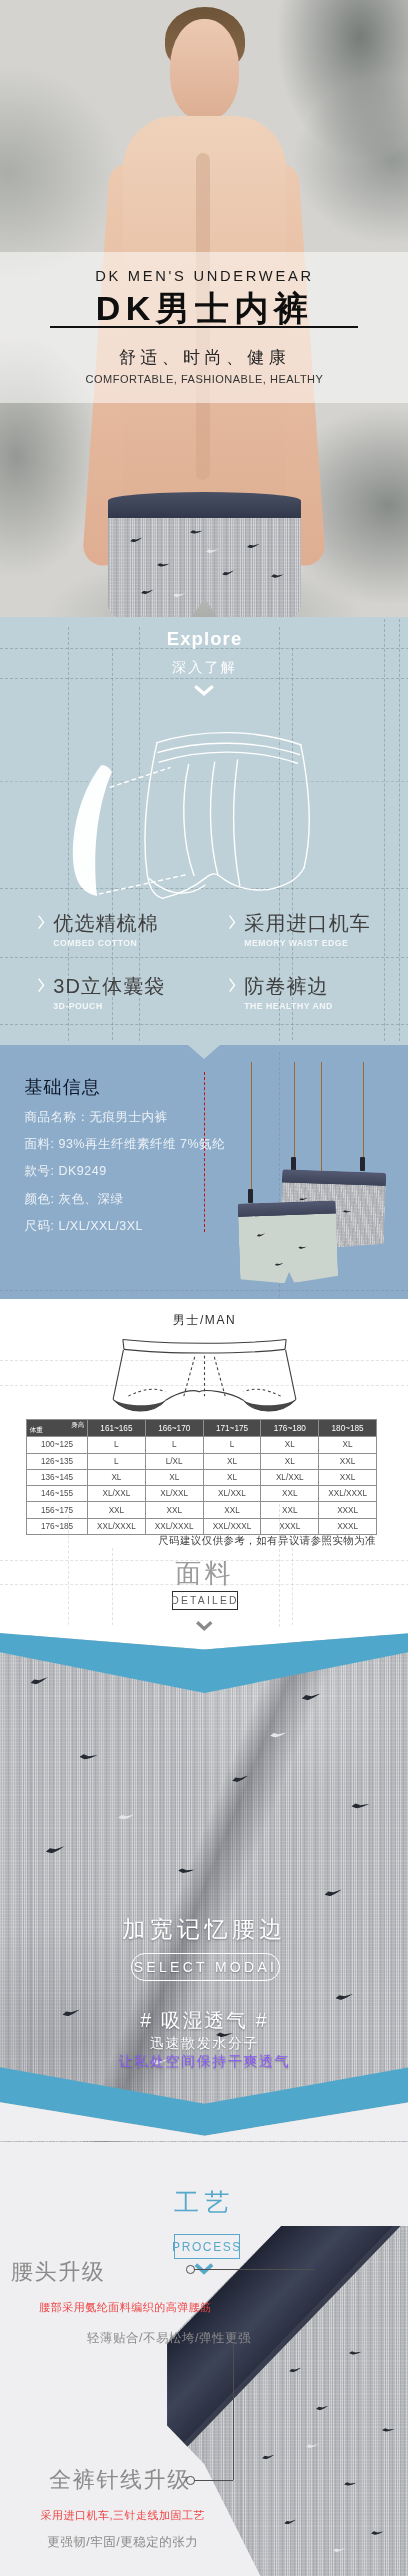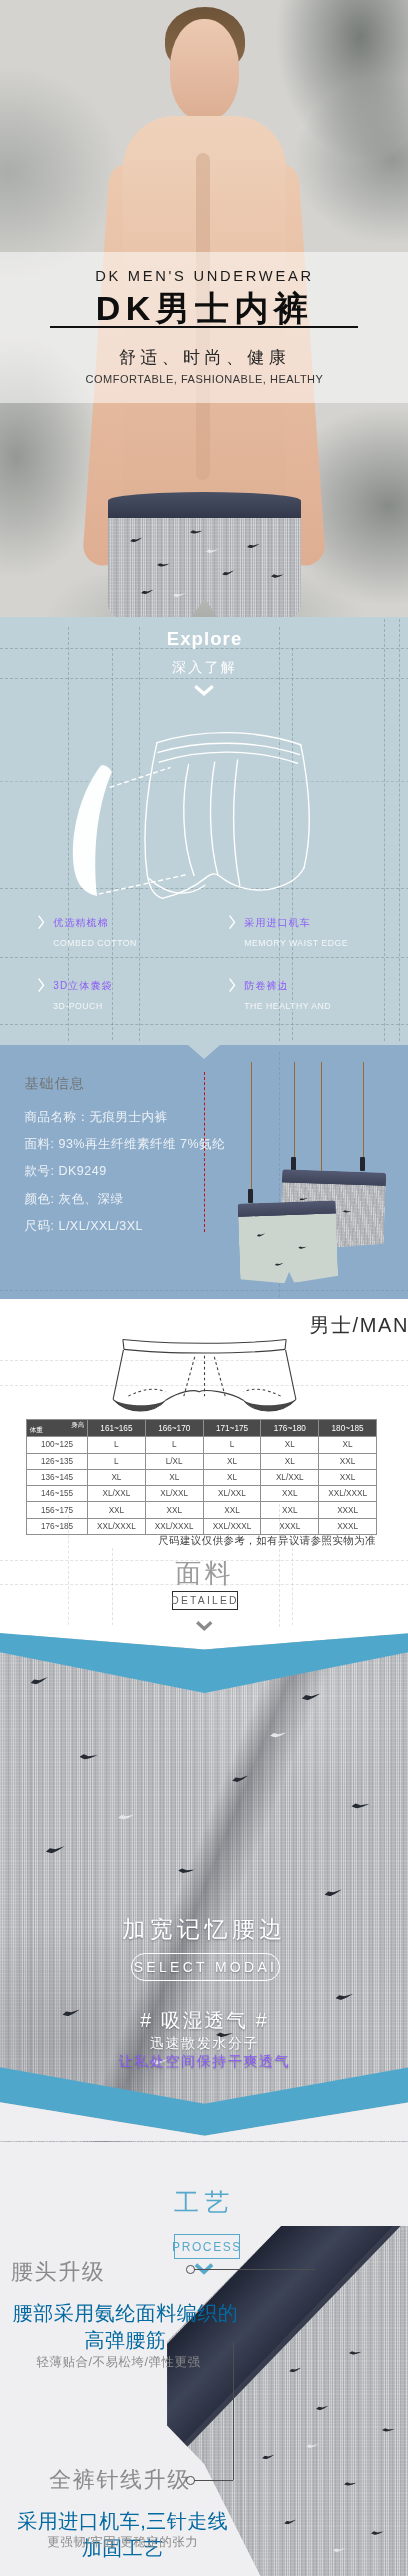--- a/index.html
+++ b/index.html
@@ -49,41 +49,41 @@
   .slogan-en{top:373px;font-size:11px;letter-spacing:0.5px;color:#343434;}
 
   
   .sec-explore{left:0;top:617px;width:409px;height:428px;background:#bfd1d8;}
   .dash-h{border-top:0.5px dashed rgba(84,106,117,.35);height:0;}
   .dash-v{border-left:0.5px dashed rgba(84,106,117,.35);width:0;}
   .explore-title{top:628px;font-size:18.5px;font-weight:bold;color:#fff;letter-spacing:1.1px;}
   .explore-sub{top:659px;font-size:14px;color:#fdfdfd;letter-spacing:2.2px;}
   .feat{position:absolute;display:flex;align-items:flex-start;}
   .feat .txt{margin-left:7.6px;}
-  .feat .cn{font-size:10px;color:#8b5cf6;letter-spacing:1.1px;line-height:18.5px;}
-  .feat .en{font-size:8.7px;color:#f4f7f8;font-weight:normal;letter-spacing:0.5px;margin-top:5.4px;}
+  .feat .cn{font-size:20px;color:#404040;letter-spacing:1.1px;line-height:18.5px;}
+  .feat .en{font-size:8.7px;color:#f4f7f8;font-weight:bold;letter-spacing:0.5px;margin-top:5.4px;}
 
   
   .sec-info{left:0;top:1045px;width:409px;height:254px;background:#8cacca;}
   .notch{left:188px;top:1045px;width:0;height:0;border-left:16px solid transparent;
     border-right:16px solid transparent;border-top:14.7px solid #bfd1d8;}
-  .info-title{left:24.5px;top:1075px;font-size:14px;color:#737373;letter-spacing:1.1px;font-family:Liberation Mono, monospace;}
+  .info-title{left:24.5px;top:1075px;font-size:18px;color:#0f172a;letter-spacing:1.1px;font-family:Liberation Mono, monospace;}
   .info-row{position:absolute;left:24.5px;font-size:12.5px;color:#eef2f6;letter-spacing:0.5px;}
   .red-dash{left:204px;top:1072px;height:160px;border-left:1.1px dashed #c41414;width:0;}
   .string{position:absolute;width:1.1px;background:#9a692b;}
   .clip{position:absolute;width:5.4px;height:14px;background:#23262e;border-radius:1.1px;}
   .hang{position:absolute;border-radius:3.3px;overflow:hidden;}
   .hang .wb{position:absolute;left:0;top:0;width:100%;height:14px;background:linear-gradient(#535a72,#3c4257);}
   .hang .bd{position:absolute;left:0;top:13px;width:100%;bottom:0;
     clip-path:polygon(0 0,100% 0,100% 92%,55% 100%,50% 84%,45% 100%,0 92%);}
   .hang.front .bd{background-color:#ccd5cd;}
 
   
   .sec-size{left:0;top:1300px;width:409px;height:354px;background:#ffffff;}
-  .man-label{top:1312px;font-size:20px;color:#2f2f2f;letter-spacing:1.6px;text-align:right;}
+  .man-label{top:1312px;font-size:12px;color:#2f2f2f;letter-spacing:1.6px;}
   table.size{position:absolute;left:26px;top:1419px;width:351px;border-collapse:collapse;
     table-layout:fixed;font-size:8.2px;color:#4c4c4c;}
   table.size th,table.size td{border:0.5px solid #8f8f8f;text-align:center;height:15.3px;padding:0;}
   table.size thead th{background:#4a4a4a;color:#fff;font-weight:normal;height:16.3px;}
   th.diag{position:relative;background:#4a4a4a;
     background-image:linear-gradient(to bottom right,transparent 48%,#cfcfcf 49%,#cfcfcf 51%,transparent 52%);}
   th.diag .tr{position:absolute;right:2.7px;top:1.1px;font-size:6.5px;}
   th.diag .bl{position:absolute;left:2.7px;bottom:1.1px;font-size:6.5px;}
   .size-note{left:0;top:1534px;width:376px;text-align:right;font-size:10.4px;color:#3f3f3f;letter-spacing:0.5px;}
   .fabric-title{top:1556px;font-size:26px;color:#9b9b9b;letter-spacing:3.3px;}
@@ -123,21 +123,21 @@
     display:flex;align-items:center;justify-content:center;font-size:12px;color:#57a9cc;letter-spacing:1.6px;}
   .photo-waist{left:153px;top:2226px;width:256px;height:350px;overflow:hidden;
     clip-path:polygon(50% 0,100% 0,100% 100%,42% 100%,20% 68%,5.5% 57%,5.5% 33%);}
   .navy-band{position:absolute;left:-82px;top:22px;width:414px;height:86px;
     transform:rotate(-46deg);background:linear-gradient(#202535,#3e4458 55%,#272c3e);
     box-shadow:inset 0 -5.4px 0 rgba(255,255,255,.08);}
   .blk-title{position:absolute;font-size:22px;color:#8b8b8b;letter-spacing:1.6px;}
   .callout-circle{position:absolute;width:6.5px;height:6.5px;border:1.1px solid #4f4f4f;border-radius:50%;background:transparent;}
   .callout-h{position:absolute;height:0;border-top:0.5px solid #4f4f4f;}
   .callout-v{position:absolute;width:0;border-left:0.5px solid #4f4f4f;z-index:6;}
-  .blk-d1{position:absolute;font-size:20px;color:#0369a1;letter-spacing:0.5px;}
+  .blk-d1{position:absolute;font-size:11px;color:#ef4444;letter-spacing:0.5px;}
   .blk-d2{position:absolute;font-size:12.5px;color:#8b8b8b;letter-spacing:0.5px;}
   svg{display:block;}
 </style>
 </head>
 <body>
 
 <div id="page">
 
   <div class="abs concrete">
     <div class="abs m-hair"></div>
@@ -453,21 +453,21 @@
     <div class="bird lt" style="left:153px;top:218px;"></div>
     <div class="bird" style="left:131px;top:294px;transform:rotate(-7deg);"></div>
     <div class="bird" style="left:218px;top:305px;transform:rotate(3deg);"></div>
     <div class="bird lt" style="left:180px;top:322px;"></div>
   </div>
 
   <div class="blk-title" style="left:11px;top:2257px;width:218px;text-align:left;">腰头升级</div>
   <div class="callout-circle" style="left:186px;top:2265px;"></div>
   <div class="callout-h" style="left:194px;top:2269px;width:121px;"></div>
   <div class="blk-d1" style="left:11px;top:2300px;width:229px;text-align:center;">腰部采用氨纶面料编织的高弹腰筋</div>
-  <div class="blk-d2" style="left:4px;top:2330px;width:229px;text-align:center;margin-top:24px;">轻薄贴合/不易松垮/弹性更强</div>
+  <div class="blk-d2" style="left:22px;top:2330px;width:229px;text-align:right;">轻薄贴合/不易松垮/弹性更强</div>
 
   <div class="blk-title" style="left:11px;top:2465px;width:218px;text-align:center;">全裤针线升级</div>
   <div class="callout-circle" style="left:186px;top:2476px;"></div>
   <div class="callout-h" style="left:194px;top:2480px;width:39px;"></div>
   <div class="callout-v" style="left:233px;top:2343px;height:137px;"></div>
   <div class="blk-d1" style="left:8.2px;top:2508px;width:229px;text-align:center;">采用进口机车,三针走线加固工艺</div>
   <div class="blk-d2" style="left:8.2px;top:2534px;width:229px;text-align:center;">更强韧/牢固/更稳定的张力</div>
 
 </div>
 

